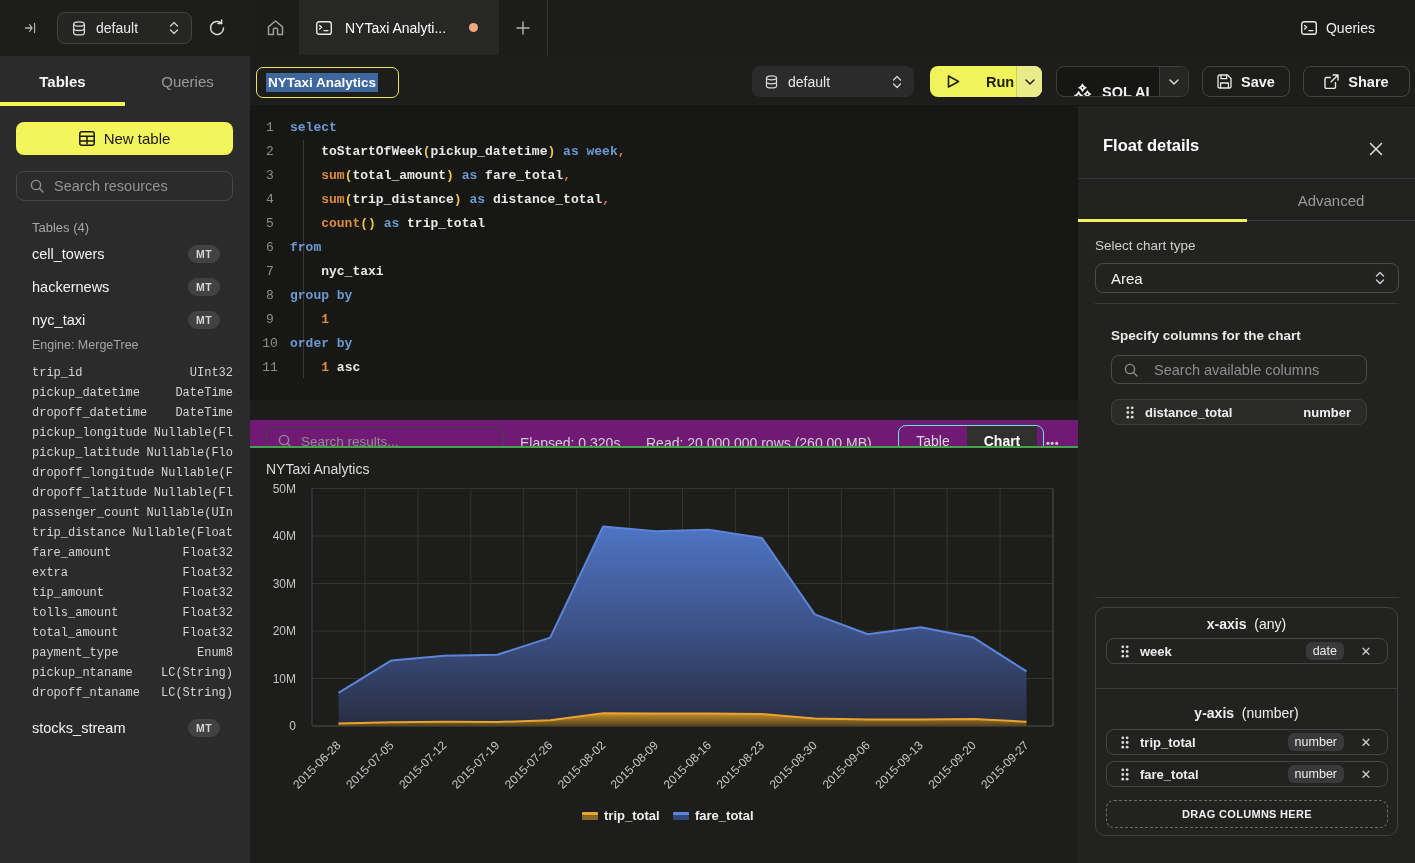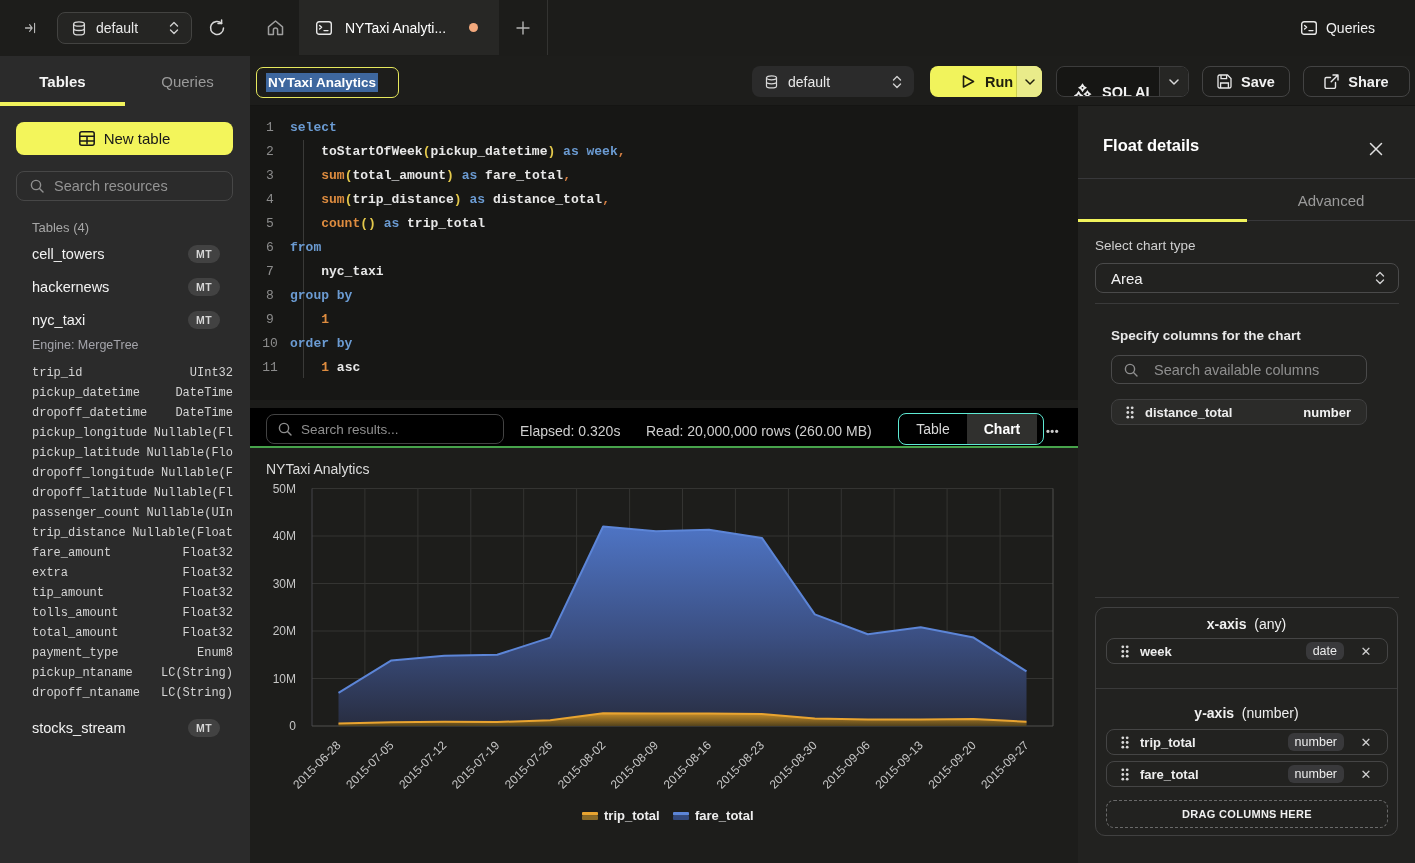--- a/index.html
+++ b/index.html
@@ -31,40 +31,40 @@
 #tabSep { left:297px; top:0; width:1px; height:55px; background:#333331; }
 #queriesBtn { right:40px; top:0; height:56px; display:flex; align-items:center; gap:9px; color:#f0f0f0; font-size:14px; }
 
 
 #toolbar { left:250px; top:56px; width:1165px; height:50px; background:#1d1d1b; border-bottom:1px solid #151513; }
 #titleInput { left:6px; top:11px; width:143px; height:31px; background:#1d1d1b; border:1.5px solid #e6e85c; border-radius:7px; display:flex; align-items:center; padding-left:9px; }
 #titleInput span { background:#3e679e; color:#fff; font-size:13.5px; font-weight:600; padding:2px 2px; }
 .tbtn { position:absolute; top:10px; height:31px; border-radius:8px; display:flex; align-items:center; }
 #ddDefault { left:502px; width:162px; background:#2b2b2b; color:#e8e8e8; font-size:14px; }
 #runBtn { left:680px; width:112px; background:#f1f35c; overflow:hidden; }
-#runMain { display:flex; align-items:center; gap:10px; width:86px; height:15px; padding-left:32px; color:#20200e; font-size:14.5px; font-weight:600;}
+#runMain { display:flex; align-items:center; gap:26px; width:86px; height:15px; padding-left:17px; color:#20200e; font-size:14.5px; font-weight:600;}
 #runChev { width:26px; height:31px; background:#e9eb8a; border-left:1px solid #cdd04e; display:flex; align-items:center; justify-content:center; }
 #sqlaiBtn { left:806px; width:133px; background:#161614; border:1px solid #3c3c3c; overflow:hidden; color:#f2f2f2; font-size:14.5px; font-weight:600; }
 #sqlaiMain { display:flex; align-items:center; gap:10px; width:104px; height:31px; padding-left:16px;margin-top:20px; }
 #sqlaiChev { width:29px; height:31px; background:#262624; border-left:1px solid #3c3c3c; display:flex; align-items:center; justify-content:center; }
 #saveBtn { left:952px; width:88px; border:1px solid #434343; color:#f2f2f2; font-size:14.5px; font-weight:600; gap:9px; justify-content:center; }
 #shareBtn { left:1053px; width:107px; border:1px solid #434343; color:#f2f2f2; font-size:14.5px; font-weight:600; gap:9px; justify-content:center; }
 
 
 #editor { left:250px; top:106px; width:829px; height:294px; background:#171715; font-family:"Liberation Mono", monospace; font-size:13px; font-weight:bold; }
 .ln { position:absolute; width:40px; text-align:center; color:#8c8c8c; font-weight:normal; }
 .cl { position:absolute; left:40px; white-space:pre; color:#e8e8e8; }
 .kw { color:#6b9bd2; font-weight:bold; }
 .fn { color:#de8c3f; }
 .pr { color:#e3c84b; }
 .cm { color:#d78144; }
 #indentGuide { left:52.5px; top:34px; width:1px; height:238px; background:#3a3a38; }
 
 
-#resultsbar { left:250px; top:408px; width:829px; height:46px; background:#000000; }
+#resultsbar { left:250px; top:420px; width:829px; height:46px; background:#701a75; }
 #resSearch { left:16px; top:6px; width:238px; height:30px; border:1px solid #434343; border-radius:8px; display:flex; align-items:center; gap:9px; padding-left:11px; color:#8f8f8f; font-size:13.5px; }
 #elapsed { left:270px; top:0; height:46px; display:flex; align-items:center; color:#cfcfcf; font-size:14px; }
 #readrows { left:396px; top:0; height:46px; display:flex; align-items:center; color:#cfcfcf; font-size:14px; }
 #tcToggle { left:648px; top:5px; width:146px; height:32px; border:1px solid #5eead4; border-radius:8px; display:flex; overflow:hidden; }
 #tcTable { width:68px; display:flex; align-items:center; justify-content:center; color:#d8d8d8; font-size:14px; }
 #tcChart { width:70px; background:#30302e; display:flex; align-items:center; justify-content:center; color:#ffffff; font-size:14px; font-weight:600; }
 #dots { left:796px; top:0; height:46px; display:flex; align-items:center; color:#cccccc; font-size:11px; letter-spacing:0.5px; font-weight:bold; }
 
 
 #greenline { left:250px; top:446px; width:829px; height:2.5px; background:#47a34b; }

